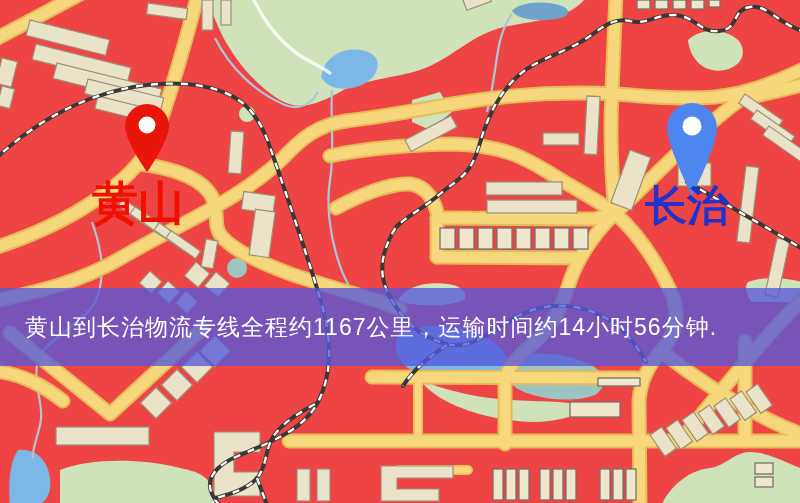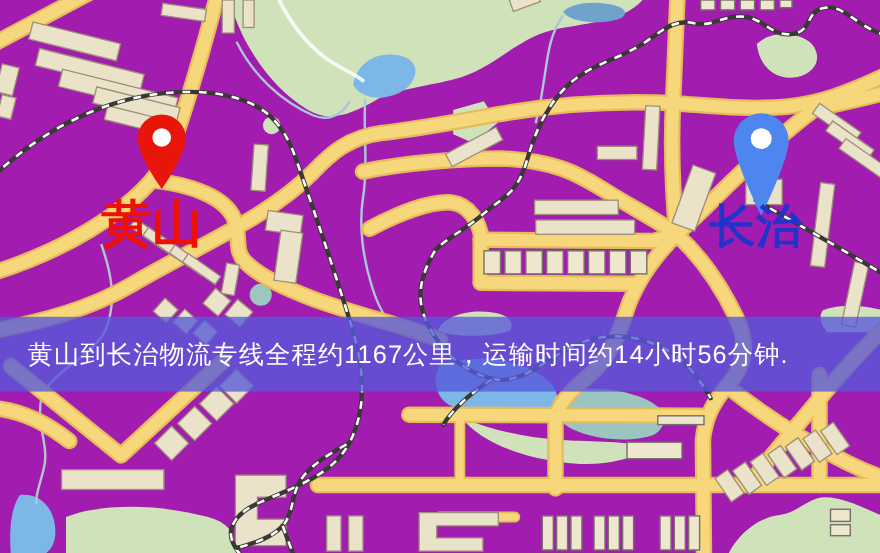--- a/index.html
+++ b/index.html
@@ -1,19 +1,19 @@
 <!DOCTYPE html>
 <html><head>
 <meta charset="utf-8">
 <style>
   html,body{margin:0;padding:0;background:#ddd;}
   .stage{position:relative;width:800px;height:503px;overflow:hidden;
-         font-family:"Liberation Sans",sans-serif;background:#a21caf;}
+         font-family:"Liberation Sans",sans-serif;background:#ef4444;}
   .stage svg{position:absolute;left:0;top:0;display:block;}
-  .banner{position:absolute;left:0;top:288px;width:800px;height:68px;
+  .banner{position:absolute;left:0;top:288px;width:800px;height:78px;
           background:rgba(86,88,218,0.78);display:flex;align-items:center;
           box-sizing:border-box;padding-left:25px;}
   .banner span{color:#ffffff;font-size:23px;letter-spacing:1px;
                font-family:"Liberation Sans",sans-serif;white-space:nowrap;}
   .bld{fill:#ebe3c9;stroke:#9b8f78;stroke-width:1.2;}
   .bldd{fill:#efe7cd;stroke:#77716a;stroke-width:1.3;}
   .road{fill:none;stroke:#f6d77b;stroke-linecap:round;stroke-linejoin:round;}
   .case{fill:none;stroke:#e6bb59;stroke-linecap:round;stroke-linejoin:round;}
   .railb{fill:none;stroke:#3a3835;stroke-width:4;stroke-linecap:round;}
   .railw{fill:none;stroke:#ffffff;stroke-width:2.3;stroke-dasharray:7 8;stroke-linecap:butt;}

